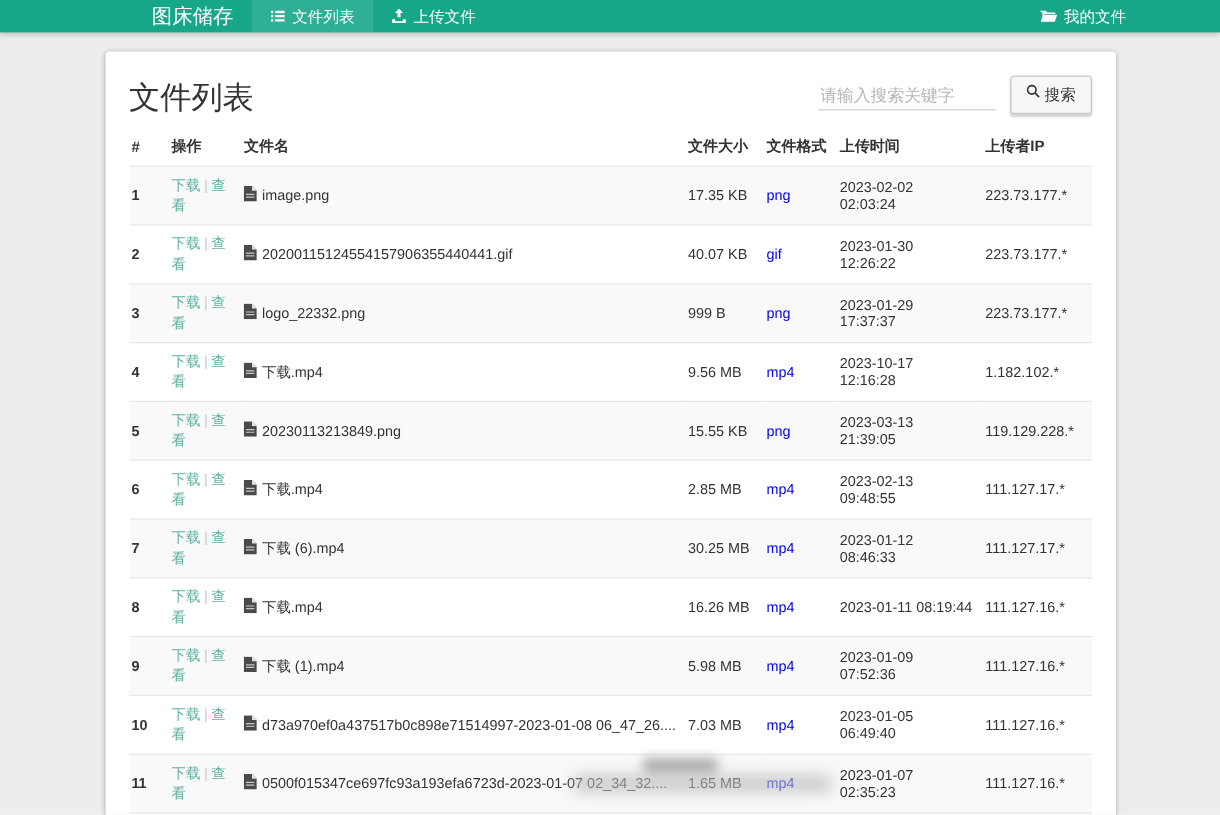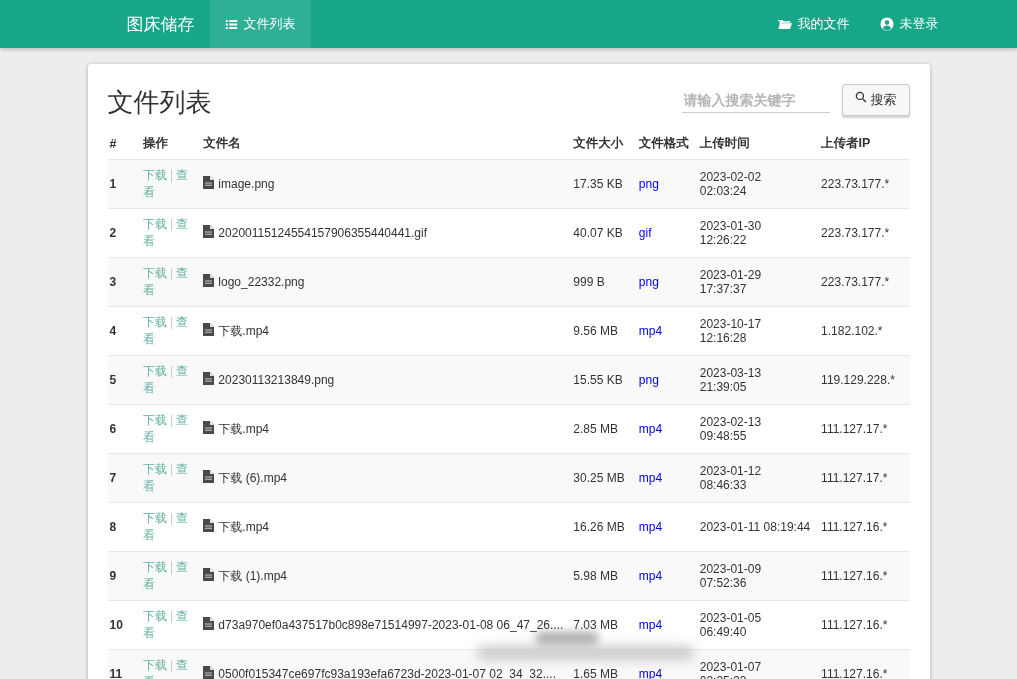--- a/index.html
+++ b/index.html
@@ -17,41 +17,40 @@
   *{box-sizing:border-box;}
   html,body{margin:0;padding:0;}
   body{
     width:1017px;height:679px;overflow:hidden;
     background:var(--page-bg);
     font-family:"Liberation Sans","DejaVu Sans",sans-serif;
     color:var(--text);
     position:relative;
   }
   
-  .navbar{height:48px;background:var(--navbar-bg);box-shadow:0 2px 4px rgba(0,0,0,0.18);padding-left:48px;}
+  .navbar{height:27px;background:var(--navbar-bg);box-shadow:0 2px 4px rgba(0,0,0,0.18);padding-left:48px;}
   .nav-inner{width:842px;height:100%;margin:0 auto;display:flex;align-items:stretch;}
   .brand{display:flex;align-items:center;padding:0 15px;color:#fff;font-size:17px;text-decoration:none;}
   .nav-item{display:flex;align-items:center;gap:6px;padding:0 15px;color:#fff;font-size:13px;text-decoration:none;}
   .nav-item.active{background:var(--navbar-active);}
   .nav-right{margin-left:auto;display:flex;align-items:stretch;}
   .nav-item svg{display:block;}
   
   .card{
     width:842px;margin:16px auto 0;background:#fff;border-radius:3px;
     box-shadow:0 1px 4px rgba(0,0,0,0.28);
     padding:16px 20px 20px;
   }
   .card-header{display:flex;align-items:flex-end;justify-content:space-between;margin:4px 0 10px;}
   .page-title{font-size:26px;font-weight:400;color:var(--text);margin:0;line-height:1.2;}
   .search-box{display:flex;align-items:center;margin-bottom:2px;}
   .search-input{
     width:148px;border:none;border-bottom:1px solid #ccc;background:transparent;
     font-size:14px;padding:4px 2px;outline:none;color:var(--text);
     font-family:inherit;
-    font-weight:bold;
   }
   .search-input::placeholder{color:#b5b5b5;}
   .search-btn{
     margin-left:12px;display:inline-flex;align-items:flex-start;gap:4px;
     padding:6px 12px;background:#f7f7f7;border:1px solid #c8c8c8;border-radius:3px;
     font-size:13px;color:var(--text);cursor:pointer;
     box-shadow:0 2px 2px rgba(0,0,0,0.18);font-family:inherit;
   }
   
   table{width:100%;border-collapse:collapse;font-size:12px;}
@@ -93,39 +92,38 @@
 
     <a class="nav-item active" href="#">
       <span class="icon">
         <svg width="13" height="13" viewBox="0 0 16 16">
             <path fill="#fff" d="M1 2.5h2.4v2.4H1zM5.2 2.5H15v2.4H5.2zM1 6.8h2.4v2.4H1zM5.2 6.8H15v2.4H5.2zM1 11.1h2.4v2.4H1zM5.2 11.1H15v2.4H5.2z"></path>
           </svg>
       </span>
       <span>文件列表</span>
     </a>
 
+    <a class="nav-item" href="#">
+      <span class="icon">
+        <svg width="13" height="13" viewBox="0 0 16 16">
+            <path fill="#fff" d="M8 0l4.2 4.6H9.6V9H6.4V4.6H3.8z"></path>
+            <path fill="#fff" d="M1 11h3v2.2h8V11h3v4H1z"></path>
+          </svg>
+      </span>
+      <span>上传文件</span>
+    </a>
 
     <div class="nav-right">
       <a class="nav-item" href="#">
         <span class="icon">
           <svg width="14" height="13" viewBox="0 0 17 14">
               <path fill="#fff" d="M0 1.5h5.5L7 3.2h8v1.6H4.2L2 11.5V3H0zM2.6 5.5H17L14.6 12.5H.4z"></path>
             </svg>
         </span>
         <span>我的文件</span>
-      </a>
-      <a class="nav-item" href="#">
-        <span class="icon">
-          <svg width="14" height="14" viewBox="0 0 16 16">
-            <circle cx="8" cy="8" r="7.5" fill="#fff"></circle>
-            <circle cx="8" cy="6.2" r="2.6" fill="#18a689"></circle>
-            <path d="M3.2 13.2c.8-2.2 2.6-3.4 4.8-3.4s4 1.2 4.8 3.4a7.5 7.5 0 0 1-9.6 0z" fill="#18a689"></path>
-          </svg>
-        </span>
-        <span>未登录</span>
       </a>
     </div>
   </div>
 </nav>
 
 <main class="card">
   <div class="card-header">
     <h1 class="page-title">文件列表</h1>
     <div class="search-box">
       <input class="search-input" type="text" placeholder="请输入搜索关键字" style="">

